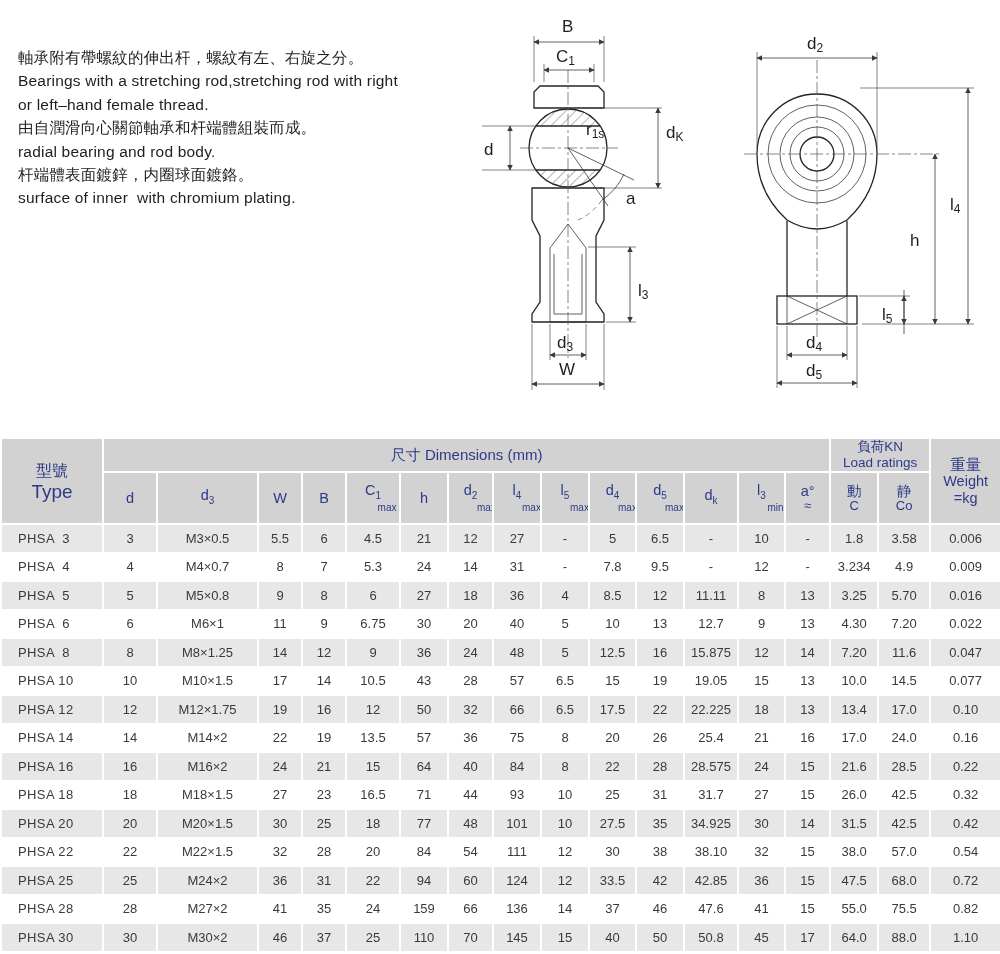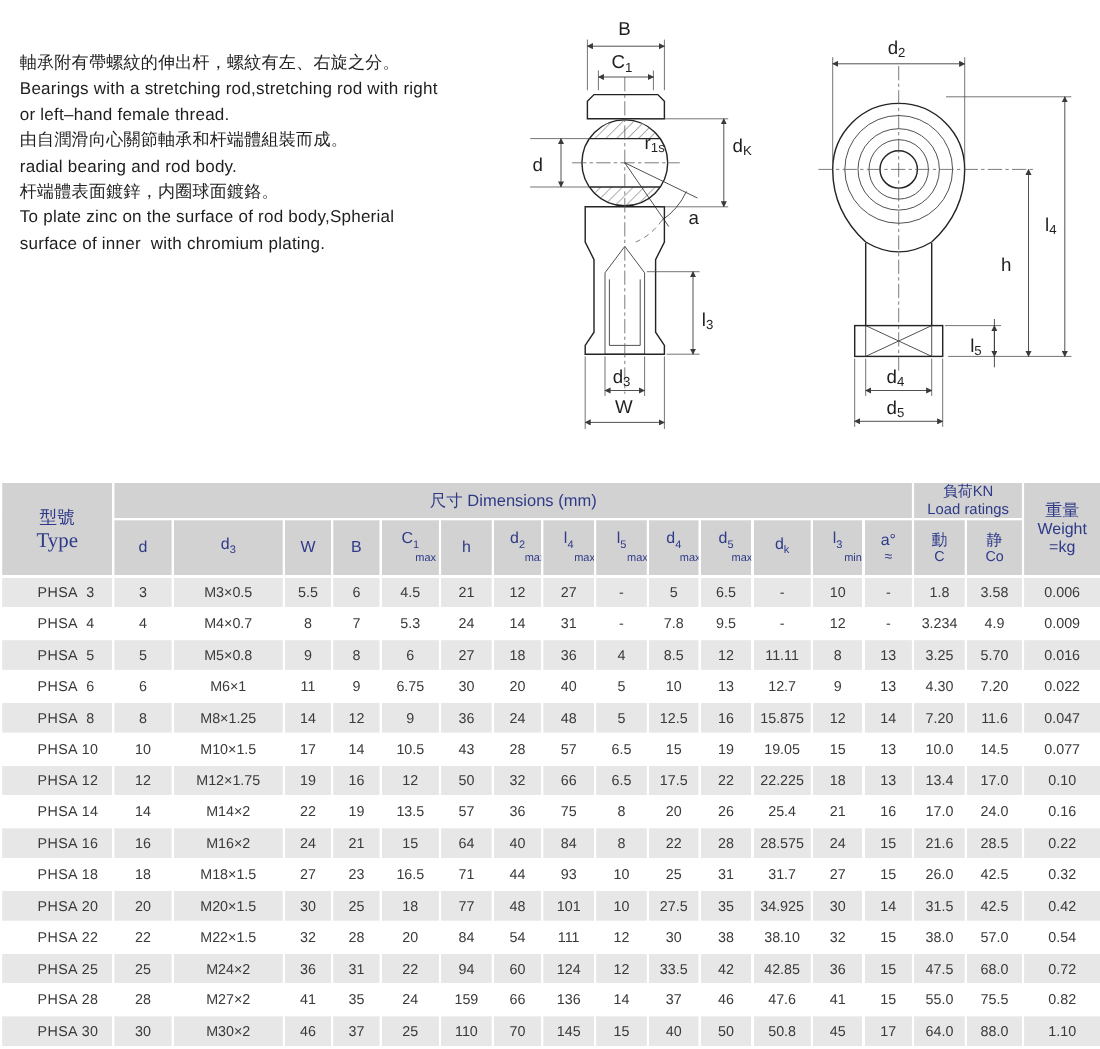--- a/index.html
+++ b/index.html
@@ -25,40 +25,39 @@
   
   table.dim-table{position:absolute;left:0;top:437px;width:1000px;border-collapse:collapse;table-layout:fixed;}
   .dim-table th,.dim-table td{border:2px solid #fff;padding:0;text-align:center;vertical-align:middle;overflow:hidden;}
   .dim-table thead th{background:#d2d2d2;color:#2e3a88;font-weight:normal;}
   .dim-table .h1{height:30px;font-size:15px;}
   .dim-table th.sh{height:50px;font-size:14.5px;}
   .dim-table th.sh .lbl{line-height:15px;}
   .dim-table th.sh sub{font-size:10px;}
   .dim-table .note{font-size:13px;line-height:14px;}
   .dim-table .note-sm{font-size:10px;line-height:11px;padding-left:28px;}
-  .dim-table th.type-h{font-size:16px;line-height:21px;font-family:Liberation Serif, serif;}
+  .dim-table th.type-h{font-size:16px;line-height:21px;}
   .dim-table th.weight-h{font-size:14.5px;line-height:17px;text-align:center;}
   .dim-table th.load-h{font-size:13.5px;line-height:16px;}
   .dim-table tbody td{height:26.5px;font-size:13px;color:#3a3a3a;background:#fff;}
   .dim-table tbody tr:nth-child(odd) td{background:#e7e7e7;}
-  .dim-table tbody td.type{text-align:left;padding-left:32px;white-space:pre;letter-spacing:.4px;}
+  .dim-table tbody td.type{text-align:left;padding-left:16px;white-space:pre;letter-spacing:.4px;}
 </style>
 </head>
 <body>
 
 <div class="page">
 
   <div class="intro">
     <div class="line">軸承附有帶螺紋的伸出杆，螺紋有左、右旋之分。</div>
     <div class="line">Bearings with a stretching rod,stretching rod with right</div>
     <div class="line">or left–hand female thread.</div>
     <div class="line">由自潤滑向心關節軸承和杆端體組裝而成。</div>
     <div class="line">radial bearing and rod body.</div>
     <div class="line">杆端體表面鍍鋅，内圈球面鍍鉻。</div>
-    <div class="line">To plate zinc on the surface of rod body,Spherial</div>
     <div class="line">surface of inner  with chromium plating.</div>
   </div>
 
   <svg class="drawing" style="left:470px;top:8px" width="260" height="410" viewBox="0 0 260 410">
     <defs>
       <marker id="arr" viewBox="0 0 10 10" refX="9" refY="5" markerWidth="7" markerHeight="7" orient="auto-start-reverse">
           <path d="M0,0 L10,5 L0,10 Z"></path>
         </marker>
       <pattern id="hatch" width="7" height="7" patternTransform="rotate(45)" patternUnits="userSpaceOnUse">
         <line x1="0" y1="0" x2="0" y2="7" stroke="#5a5a5a" stroke-width="0.9"></line>

